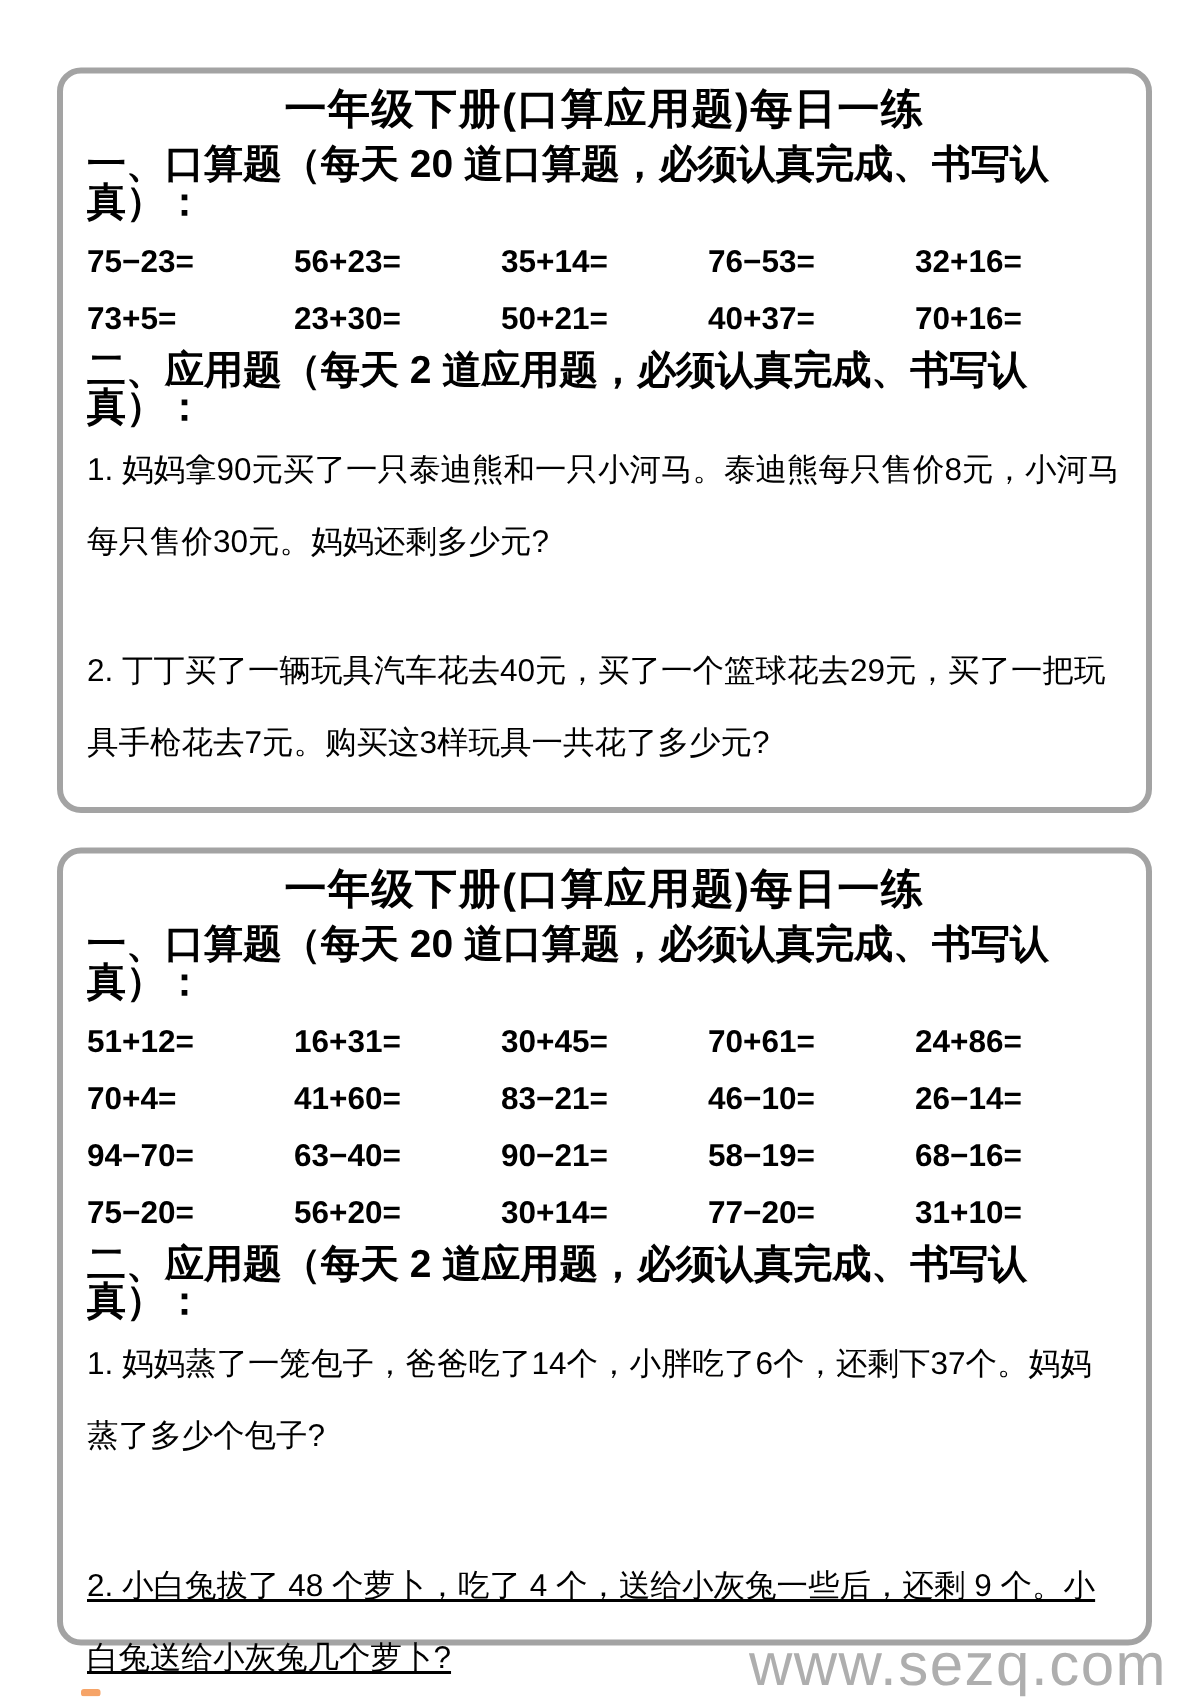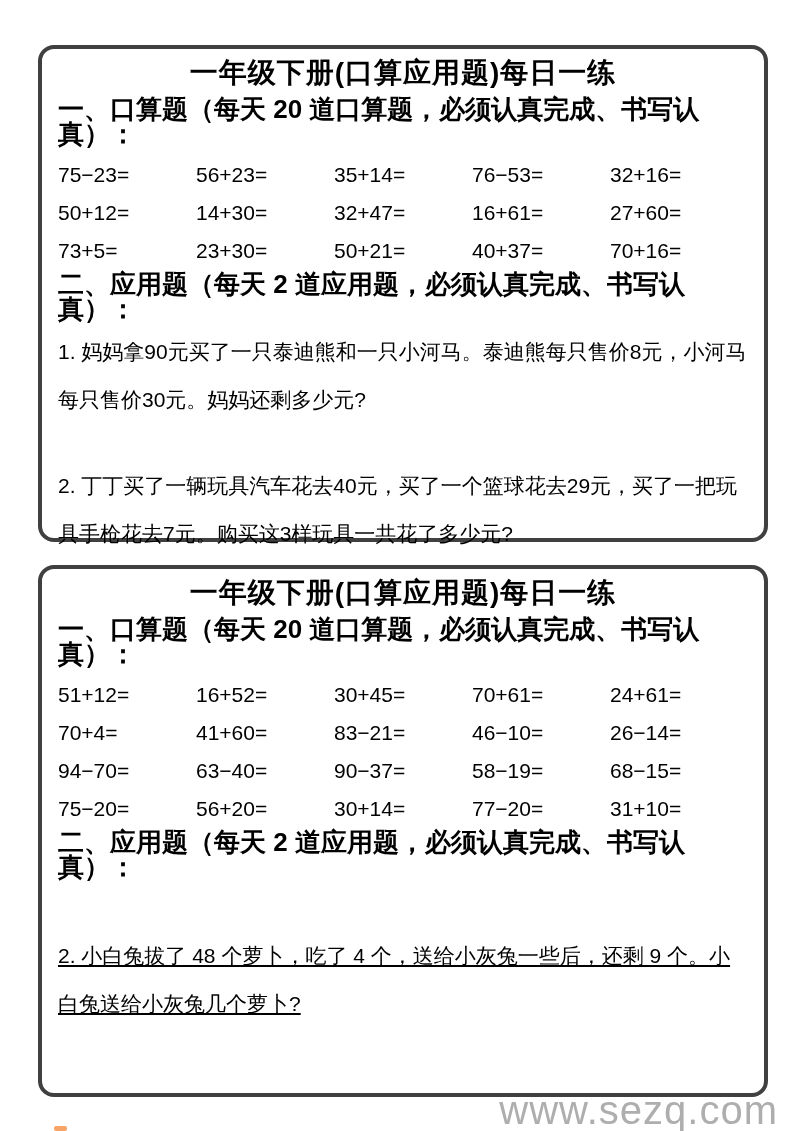--- a/index.html
+++ b/index.html
@@ -9,21 +9,21 @@
     background: #ffffff;
     font-family: "Liberation Sans", "DejaVu Sans", sans-serif;
     color: #000000;
   }
   .page { position: relative; width: 800px; height: 1131px; overflow: hidden; background:#fff; }
 
   .panel {
     position: absolute;
     left: 38px;
     width: 730px;
-    border: 4px solid #404040;
+    border: 4px solid #a3a3a3;
     border-radius: 16px;
     background: #ffffff;
     padding: 4px 16px 0 16px;
   }
   #panel-1 { top: 45px;  height: 497px; }
   #panel-2 { top: 565px; height: 532px; }
 
   .title {
     font-size: 28px;
     line-height: 34px;
@@ -33,21 +33,21 @@
     letter-spacing: 1px;
   }
   .sec {
     font-size: 26px;
     line-height: 25px;
     font-weight: bold;
     margin: 0 0 9px 0;
   }
   .sec2 { margin: 2px 0 6px 0; }
 
-  .grid { margin: 0 0 0 0; }
+  .grid { margin: 0 0 0 0; font-weight: bold; }
   .grid-row { display: flex; height: 38px; align-items: center; }
   .cell { flex: 0 0 20%; font-size: 21px; white-space: nowrap; }
 
   .prob {
     font-size: 21px;
     line-height: 48px;
     margin: 0;
     text-align: left;
   }
   .prob-2 { margin-top: 38px; }
@@ -87,27 +87,20 @@
 
     <div class="grid">
       <div class="grid-row">
         <span class="cell">75−23=</span>
         <span class="cell">56+23=</span>
         <span class="cell">35+14=</span>
         <span class="cell">76−53=</span>
         <span class="cell">32+16=</span>
       </div>
       <div class="grid-row">
-        <span class="cell">50+12=</span>
-        <span class="cell">14+30=</span>
-        <span class="cell">32+47=</span>
-        <span class="cell">16+61=</span>
-        <span class="cell">27+60=</span>
-      </div>
-      <div class="grid-row">
         <span class="cell">73+5=</span>
         <span class="cell">23+30=</span>
         <span class="cell">50+21=</span>
         <span class="cell">40+37=</span>
         <span class="cell">70+16=</span>
       </div>
     </div>
 
     <h2 class="sec sec2">二、应用题（每天 2 道应用题，必须认真完成、书写认真）：</h2>
 
@@ -116,49 +109,50 @@
   </section>
 
   <section class="panel" id="panel-2">
     <h1 class="title">一年级下册(口算应用题)每日一练</h1>
 
     <h2 class="sec">一、口算题（每天 20 道口算题，必须认真完成、书写认真）：</h2>
 
     <div class="grid">
       <div class="grid-row">
         <span class="cell">51+12=</span>
-        <span class="cell">16+52=</span>
+        <span class="cell">16+31=</span>
         <span class="cell">30+45=</span>
         <span class="cell">70+61=</span>
-        <span class="cell">24+61=</span>
+        <span class="cell">24+86=</span>
       </div>
       <div class="grid-row">
         <span class="cell">70+4=</span>
         <span class="cell">41+60=</span>
         <span class="cell">83−21=</span>
         <span class="cell">46−10=</span>
         <span class="cell">26−14=</span>
       </div>
       <div class="grid-row">
         <span class="cell">94−70=</span>
         <span class="cell">63−40=</span>
-        <span class="cell">90−37=</span>
+        <span class="cell">90−21=</span>
         <span class="cell">58−19=</span>
-        <span class="cell">68−15=</span>
+        <span class="cell">68−16=</span>
       </div>
       <div class="grid-row">
         <span class="cell">75−20=</span>
         <span class="cell">56+20=</span>
         <span class="cell">30+14=</span>
         <span class="cell">77−20=</span>
         <span class="cell">31+10=</span>
       </div>
     </div>
 
     <h2 class="sec sec2">二、应用题（每天 2 道应用题，必须认真完成、书写认真）：</h2>
 
+    <p class="prob prob-1">1. 妈妈蒸了一笼包子，爸爸吃了14个，小胖吃了6个，还剩下37个。妈妈蒸了多少个包子?</p>
     <p class="prob prob-2">2. 小白兔拔了 48 个萝卜，吃了 4 个，送给小灰兔一些后，还剩 9 个。小白兔送给小灰兔几个萝卜?</p>
   </section>
 
   <div class="watermark">www.sezq.com</div>
   <div class="corner-fragment"></div>
 
 </div>
 
 </body></html>

